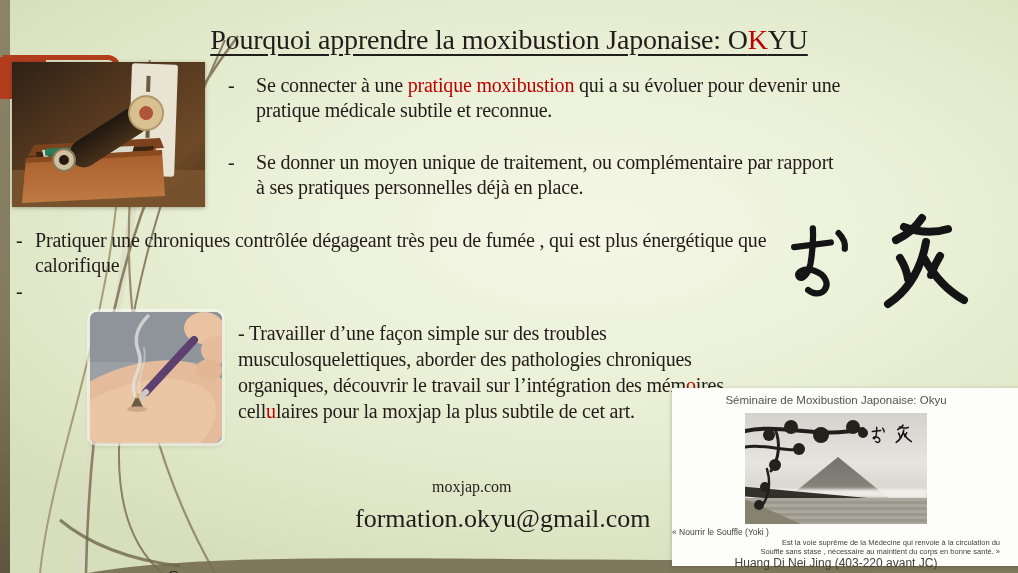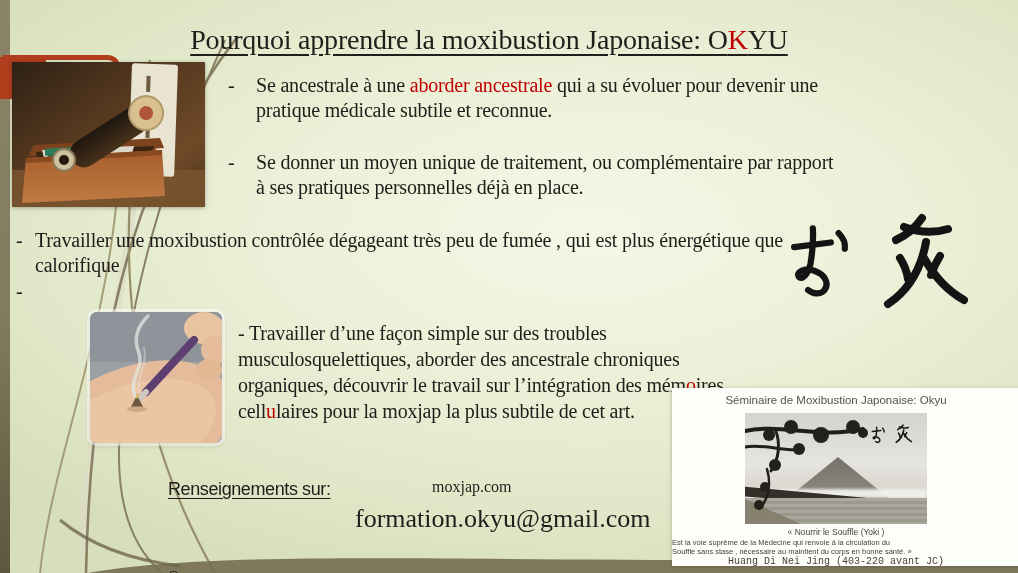--- a/index.html
+++ b/index.html
@@ -13,21 +13,21 @@
 
   
   .olive-bar{left:0;top:0;width:10px;height:573px;
     background:linear-gradient(#8c8468 0%,#837b5f 55%,#6f674c 80%,#5e563e 100%);}
   .curves-svg{left:0;top:0;width:1018px;height:573px;pointer-events:none;}
   .red-block{left:0;top:57px;width:46px;height:42px;background:#b23d1c;}
   .red-line{left:3px;top:55px;width:112px;height:16px;
     border-top:5px solid #b23d1c;border-right:5px solid #b23d1c;border-top-right-radius:12px;}
 
   
-  .title{left:0;top:24px;width:978px;text-align:center;font-size:28px;letter-spacing:-.2px;}
+  .title{left:0;top:24px;width:978px;text-align:center;font-size:28px;letter-spacing:-.2px;padding-left:20px;}
   .title .tline{text-decoration:underline;text-underline-offset:5px;text-decoration-thickness:2px;}
   .red-txt{color:#c00000;}
 
   
   .bullet{display:flex;font-size:20px;line-height:25px;letter-spacing:-.2px;}
   .dash{flex:none;width:28px;}
   .dash.narrow{width:19px;}
   .b1{left:228px;top:73px;width:618px;}
   .b2{left:228px;top:150px;width:618px;}
   .b3{left:16px;top:228px;width:790px;}
@@ -59,23 +59,23 @@
   .fuji{left:73px;top:25px;width:182px;height:111px;overflow:hidden;background:linear-gradient(#d4d2cc 0%,#e6e4df 45%,#d8d5cd 70%,#b2afa5 100%);}
   .fuji .mtn{position:absolute;left:34px;top:44px;width:118px;height:48px;background:linear-gradient(#75726b,#908d84);
     clip-path:polygon(50% 0,100% 100%,0 100%);}
   .fuji .cloudband{position:absolute;left:0;top:76px;width:182px;height:9px;background:#f2f1ec;filter:blur(1.5px);opacity:.95;}
   .fuji .sea{position:absolute;left:0;top:85px;width:182px;height:26px;
     background:repeating-linear-gradient(#aaa79d 0 3px,#9b988e 3px 6px);}
   .fuji .pier{position:absolute;left:0;top:62px;width:182px;height:49px;
     clip-path:polygon(0 24%,100% 58%,100% 74%,0 44%);background:#33302a;}
   .fuji .beach{position:absolute;left:0;top:86px;width:56px;height:25px;
     clip-path:polygon(0 0,100% 100%,0 100%);background:#87826f;}
-  .fuji-caption1{left:0;top:139px;width:328px;text-align:center;font-size:8.5px;color:#45423a;}
-  .fuji-caption2{left:0;top:150px;width:328px;text-align:left;font-size:7.5px;color:#45423a;line-height:9px;}
-  .fuji-caption4{left:0;top:168px;width:328px;text-align:center;font-size:10px;color:#45423a;font-family:Liberation Mono, monospace;}
+  .fuji-caption1{left:0;top:139px;width:328px;font-size:8.5px;color:#45423a;}
+  .fuji-caption2{left:0;top:150px;width:328px;text-align:right;font-size:7.5px;color:#45423a;line-height:9px;}
+  .fuji-caption4{left:0;top:168px;width:328px;text-align:center;font-size:12px;color:#45423a;}
 
   .z1{z-index:1;} .z2{z-index:2;} .z3{z-index:3;}
 </style>
 </head>
 <body>
 
 <svg width="0" height="0" style="position:absolute">
   <defs>
     <symbol id="kanji-o" viewBox="0 0 100 100">
       <g fill="none" stroke="#141414" stroke-width="8" stroke-linecap="round">
@@ -160,31 +160,31 @@
       </g>
       <g>
         <circle cx="52" cy="98" r="11" fill="#cfc0a0" stroke="#8a7a58" stroke-width="2"></circle>
         <circle cx="52" cy="98" r="5" fill="#241a10"></circle>
       </g>
     </svg>
   </div>
 
   <div class="abs bullet b1 z3">
     <span class="dash">-</span>
-    <span class="btext"><span>Se ancestrale à une </span><span class="red-txt">aborder ancestrale</span><span> qui a su évoluer pour devenir une pratique médicale subtile et reconnue.</span></span>
+    <span class="btext"><span>Se connecter à une </span><span class="red-txt">pratique moxibustion</span><span> qui a su évoluer pour devenir une pratique médicale subtile et reconnue.</span></span>
   </div>
 
   <div class="abs bullet b2 z3">
     <span class="dash">-</span>
     <span class="btext">Se donner un moyen unique de traitement, ou complémentaire par rapport à ses pratiques personnelles déjà en place.</span>
   </div>
 
   <div class="abs bullet b3 z3">
     <span class="dash narrow">-</span>
-    <span class="btext"><span>Travailler une moxibustion contrôlée </span><span class="ul-txt">dégageant très peu de fumée</span><span> , qui est plus énergétique que calorifique</span></span>
+    <span class="btext"><span>Pratiquer une chroniques contrôlée </span><span class="ul-txt">dégageant très peu de fumée</span><span> , qui est plus énergétique que calorifique</span></span>
   </div>
 
   <div class="abs bullet b4 z3">
     <span class="dash narrow">-</span>
   </div>
 
   <div class="abs kanji-big z3">
     <span class="sr">お 灸</span>
     <svg width="190" height="118" viewBox="0 0 190 118">
       <use href="#kanji-o" x="0" y="8" width="78" height="104"></use>
@@ -215,24 +215,23 @@
         <ellipse cx="47" cy="97" rx="10" ry="3" fill="#c59d7d" opacity="0.7"></ellipse>
       </g>
       <g fill="none" stroke="#e3e6e2" stroke-linecap="round" opacity="0.75">
         <path d="M45,84 C38,64 56,58 48,38 C43,24 50,12 58,4" stroke-width="3.4"></path>
         <path d="M49,80 C46,66 58,52 54,36" stroke-width="2" opacity="0.6"></path>
       </g>
     </svg>
   </div>
 
   <div class="abs para z3">
-    <span>- Travailler d’une façon simple sur des troubles musculosquelettiques, aborder des ancestrale chroniques organiques, découvrir le travail sur l’intégration des mém</span><span class="red-txt">o</span><span>ires cell</span><span class="red-txt">u</span><span>laires pour la moxjap la plus subtile de cet art.</span>
-  </div>
-
-  <div class="abs contact-label z3">Renseignements sur:</div>
+    <span>- Travailler d’une façon simple sur des troubles musculosquelettiques, aborder des pathologies chroniques organiques, découvrir le travail sur l’intégration des mém</span><span class="red-txt">o</span><span>ires cell</span><span class="red-txt">u</span><span>laires pour la moxjap la plus subtile de cet art.</span>
+  </div>
+
   <div class="abs contact-site z3">moxjap.com</div>
   <div class="abs contact-ou z3">Ou,</div>
   <div class="abs contact-mail z3">formation.okyu@gmail.com</div>
 
   <div class="abs flyer z3">
     <div class="abs flyer-title">Séminaire de Moxibustion Japonaise: Okyu</div>
     <div class="abs fuji">
       <div class="mtn"></div>
       <div class="cloudband"></div>
       <div class="pier"></div>

